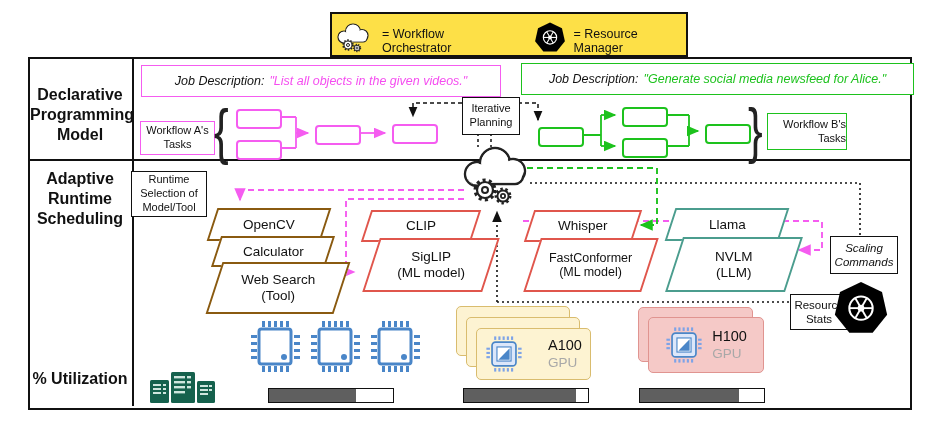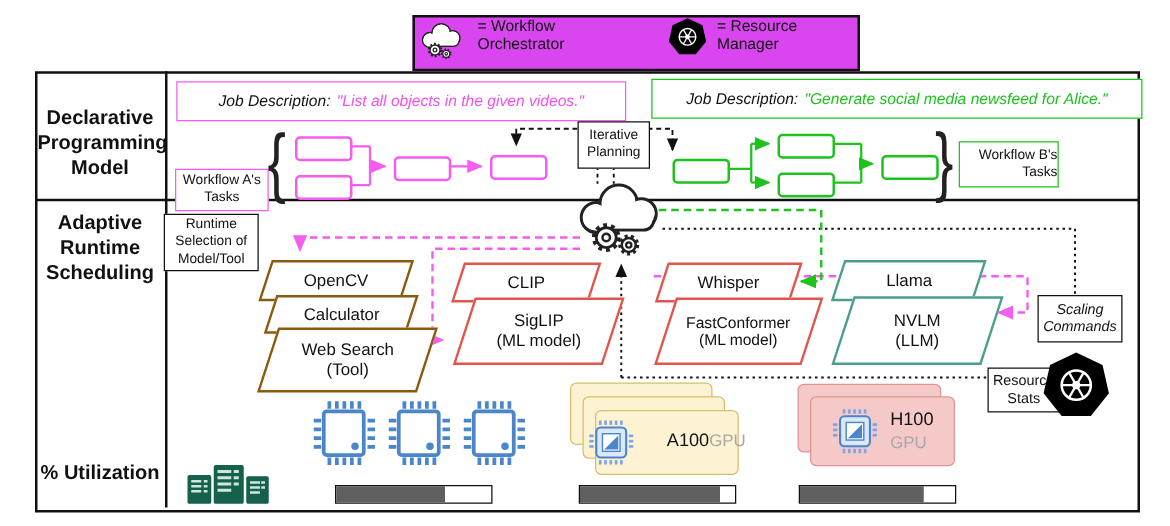--- a/index.html
+++ b/index.html
@@ -62,22 +62,22 @@
     <path d="M497,302 V212" stroke="#111" stroke-width="1.6" stroke-dasharray="2 3" fill="none" marker-end="url(#mK)"></path>
     <path d="M497,302 H834" stroke="#111" stroke-width="1.6" stroke-dasharray="2 3" fill="none"></path>
 
     <path d="M464,190 H240 V200" stroke="#f55cf0" stroke-width="1.9" stroke-dasharray="6 4" fill="none" marker-end="url(#mA)"></path>
     <path d="M464,199 H346 V272 H354" stroke="#f55cf0" stroke-width="1.9" stroke-dasharray="6 4" fill="none" marker-end="url(#mA)"></path>
     <path d="M523,221 H822 V250 H799" stroke="#f55cf0" stroke-width="1.9" stroke-dasharray="6 4" fill="none" marker-end="url(#mA)"></path>
 
     <path d="M527,168 H657 V225 H641" stroke="#1dc21d" stroke-width="1.9" stroke-dasharray="6 4" fill="none" marker-end="url(#mG)"></path>
   </svg>
 
-  <div class="abs" style="left:330px;top:12px;width:354px;height:41px;border:2.5px solid #111;background:#d946ef;
-              display:flex;align-items:flex-start;justify-content:center;gap:8px;z-index:2;">
+  <div class="abs" style="left:330px;top:12px;width:354px;height:41px;border:2.5px solid #111;background:#fde047;
+              display:flex;align-items:flex-end;justify-content:center;gap:8px;z-index:2;">
     <span>
       <svg width="42" height="36" viewBox="0 0 80 72">
         <g stroke="#222" stroke-width="2.4" fill="#fff">
           <circle cx="22" cy="36" r="12"></circle>
             <circle cx="40" cy="25" r="15"></circle>
           <circle cx="58" cy="33" r="12"></circle>
             <rect x="14" y="30" width="54" height="16" rx="8"></rect>
         </g>
         <g fill="#fff">
             <circle cx="22" cy="36" r="10.5"></circle>
@@ -121,21 +121,21 @@
 
   <div class="jd" style="left:141px;top:65px;width:358px;height:30px;border:1.7px solid #f55cf0;">
     <span style="margin-right:5px;">Job Description:</span>
     <span style="color:#f54ef0;">"List all objects in the given videos."</span>
   </div>
   <div class="jd" style="left:521px;top:63px;width:391px;height:30px;border:1.7px solid #1dc21d;">
     <span style="margin-right:5px;">Job Description:</span>
     <span style="color:#1dc21d;">"Generate social media newsfeed for Alice."</span>
   </div>
 
-  <div class="lblbox" style="left:140px;top:121px;width:73px;height:32px;border:1.7px solid #f55cf0;margin-top:14px;">
+  <div class="lblbox" style="left:140px;top:121px;width:73px;height:32px;border:1.7px solid #f55cf0;">
     <span>Workflow A's Tasks</span>
   </div>
   <div class="brace" style="left:214px;top:109px;">{</div>
   <div class="task" style="left:236px;top:109px;width:42px;height:16px;border-color:#f55cf0;"></div>
   <div class="task" style="left:236px;top:140px;width:42px;height:16px;border-color:#f55cf0;"></div>
   <div class="task" style="left:315px;top:125px;width:42px;height:16px;border-color:#f55cf0;"></div>
   <div class="task" style="left:392px;top:124px;width:42px;height:16px;border-color:#f55cf0;"></div>
 
   <div class="lblbox" style="left:462px;top:97px;width:56px;height:36px;border:1.7px solid #111;">
     <span>Iterative Planning</span>
@@ -318,21 +318,21 @@
             <rect x="2" y="30" width="5" height="3"></rect>
           <rect x="47" y="18" width="5" height="3"></rect>
             <rect x="47" y="24" width="5" height="3"></rect>
             <rect x="47" y="30" width="5" height="3"></rect>
         </g>
         <rect x="10" y="10" width="34" height="34" rx="5" fill="#dce7fa" stroke="#4a86c8" stroke-width="2.4"></rect>
         <rect x="17" y="17" width="20" height="20" fill="#fff" stroke="#4a86c8" stroke-width="1.6"></rect>
         <path d="M19,35 L35,35 L35,19 Z" fill="#4a86c8"></path>
       </svg>
     </span>
-    <span style="display:flex;flex-direction:row;align-items:flex-start;margin-left:16px;">
+    <span style="display:flex;flex-direction:column;align-items:flex-start;margin-left:16px;">
       <span class="gpuname">A100</span>
       <span class="gpusub">GPU</span>
     </span>
   </div>
 
   <div class="gpucard" style="left:638px;top:307px;width:113px;height:53px;background:#f5c9c7;border:1.5px solid #e09490;"></div>
   <div class="gpucard gpufront" style="left:648px;top:317px;width:114px;height:54px;background:#f5c9c7;border:1.5px solid #e09490;">
     <span>
       <svg width="38" height="38" viewBox="0 0 54 54">
         <g fill="#7da3e8">

